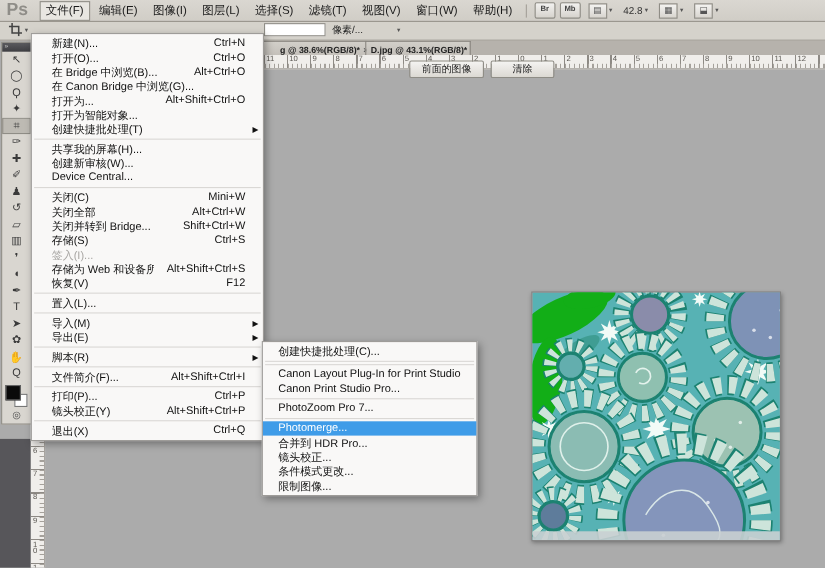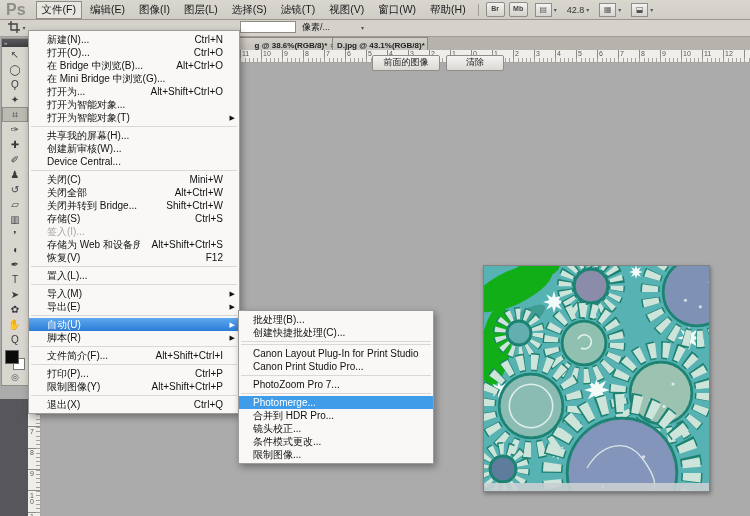--- a/index.html
+++ b/index.html
@@ -314,31 +314,31 @@
     </div>
     <div class="row">
       <span class="lbl">打开(O)...</span>
       <span class="sc">Ctrl+O</span>
     </div>
     <div class="row">
       <span class="lbl">在 Bridge 中浏览(B)...</span>
       <span class="sc">Alt+Ctrl+O</span>
     </div>
     <div class="row">
-      <span class="lbl">在 Mini Bridge 中浏览(G)...</span>
+      <span class="lbl">在 Canon Bridge 中浏览(G)...</span>
     </div>
     <div class="row">
       <span class="lbl">打开为...</span>
       <span class="sc">Alt+Shift+Ctrl+O</span>
     </div>
     <div class="row">
       <span class="lbl">打开为智能对象...</span>
     </div>
     <div class="row">
-      <span class="lbl">打开为智能对象(T)</span>
+      <span class="lbl">创建快捷批处理(T)</span>
       <span class="arrow">▶</span>
     </div>
     <div class="sep"></div>
     <div class="row">
       <span class="lbl">共享我的屏幕(H)...</span>
     </div>
     <div class="row">
       <span class="lbl">创建新审核(W)...</span>
     </div>
     <div class="row">
@@ -379,53 +379,46 @@
     <div class="sep"></div>
     <div class="row">
       <span class="lbl">导入(M)</span>
       <span class="arrow">▶</span>
     </div>
     <div class="row">
       <span class="lbl">导出(E)</span>
       <span class="arrow">▶</span>
     </div>
     <div class="sep"></div>
-    <div class="row hl-grad">
-      <span class="lbl">自动(U)</span>
-      <span class="arrow">▶</span>
-    </div>
     <div class="row">
       <span class="lbl">脚本(R)</span>
       <span class="arrow">▶</span>
     </div>
     <div class="sep"></div>
     <div class="row">
       <span class="lbl">文件简介(F)...</span>
       <span class="sc">Alt+Shift+Ctrl+I</span>
     </div>
     <div class="sep"></div>
     <div class="row">
       <span class="lbl">打印(P)...</span>
       <span class="sc">Ctrl+P</span>
     </div>
     <div class="row">
-      <span class="lbl">限制图像(Y)</span>
+      <span class="lbl">镜头校正(Y)</span>
       <span class="sc">Alt+Shift+Ctrl+P</span>
     </div>
     <div class="sep"></div>
     <div class="row">
       <span class="lbl">退出(X)</span>
       <span class="sc">Ctrl+Q</span>
     </div>
   </div>
 <div class="menu submenu" id="automate-submenu">
     <div class="row">
-      <span class="lbl">批处理(B)...</span>
-    </div>
-    <div class="row">
       <span class="lbl">创建快捷批处理(C)...</span>
     </div>
     <div class="sep"></div>
     <div class="sep"></div>
     <div class="row">
       <span class="lbl">Canon Layout Plug-In for Print Studio Pro...</span>
     </div>
     <div class="row">
       <span class="lbl">Canon Print Studio Pro...</span>
     </div>

